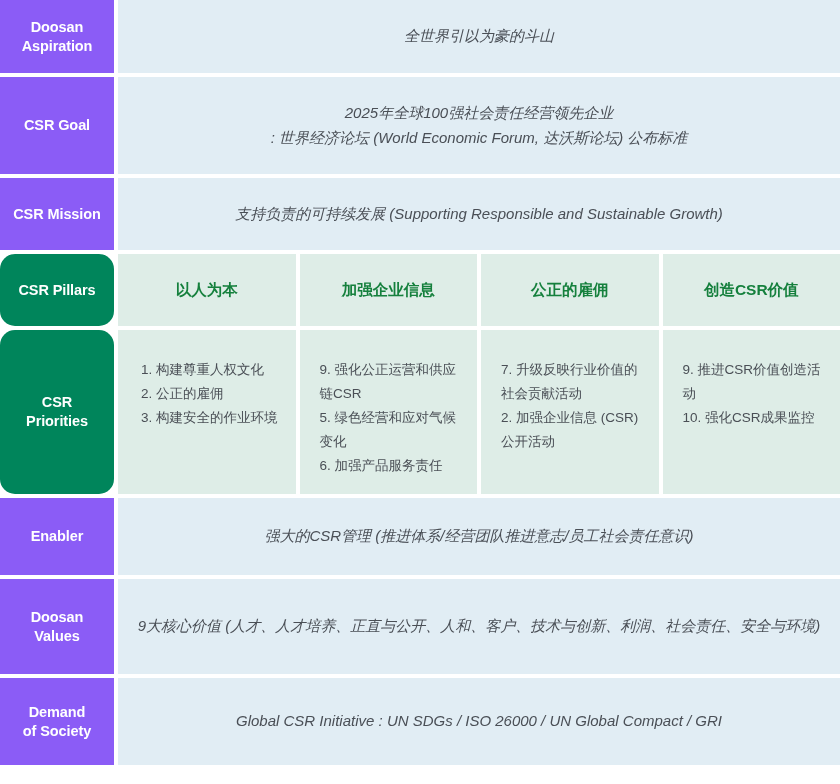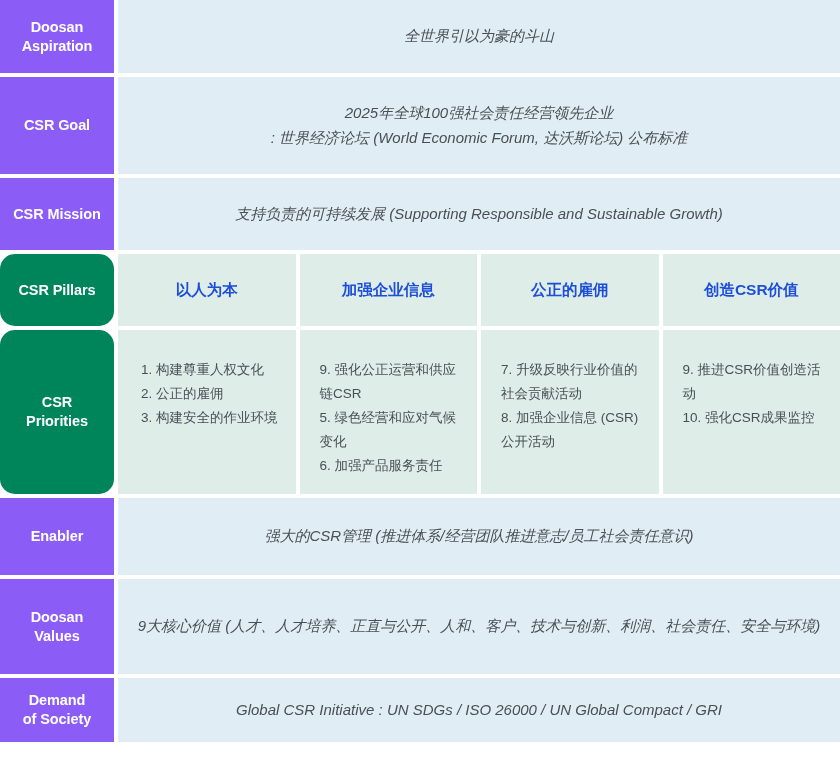--- a/index.html
+++ b/index.html
@@ -79,21 +79,21 @@
     box-sizing: border-box;
     background: #deede7;
     display: flex;
   }
   .col-gap { width: 4px; flex: 0 0 4px; background: #ffffff; }
 
   .pillar-col {
     align-items: center;
     justify-content: center;
     text-align: center;
-    color: #1d4ed8;
+    color: #15803d;
     font-weight: bold;
     font-size: 15.5px;
   }
 
   .priority-col {
     align-items: flex-start;
     justify-content: flex-end;
     padding: 28px 18px 10px 20px;
   }
   .priority-list {
@@ -110,21 +110,21 @@
   .multi-line { white-space: pre-line; }
 
   
   .h-aspiration { height: 73px; }
   .h-goal       { height: 97px; }
   .h-mission    { height: 72px; }
   .h-pillars    { height: 72px; }
   .h-priorities { height: 164px; }
   .h-enabler    { height: 77px; }
   .h-values     { height: 95px; }
-  .h-demand     { height: 64px; }
+  .h-demand     { height: 87px; }
 </style>
 </head>
 <body>
 
 <div id="framework">
 
   <div class="fw-row h-aspiration">
     <div class="label-cell label-blue multi-line">Doosan
 Aspiration</div>
     <div class="gap-h"></div>
@@ -179,21 +179,21 @@
         <ul class="priority-list">
             <li>9. 强化公正运营和供应链CSR</li>
             <li>5. 绿色经营和应对气候变化</li>
             <li>6. 加强产品服务责任</li>
           </ul>
       </div>
       <div class="col-gap"></div>
       <div class="col priority-col">
         <ul class="priority-list">
             <li>7. 升级反映行业价值的社会贡献活动</li>
-            <li>8. 加强企业信息 (CSR) 公开活动</li>
+            <li>2. 加强企业信息 (CSR) 公开活动</li>
           </ul>
       </div>
       <div class="col-gap"></div>
       <div class="col priority-col">
         <ul class="priority-list">
             <li>9. 推进CSR价值创造活动</li>
             <li>10. 强化CSR成果监控</li>
           </ul>
       </div>
     </div>

